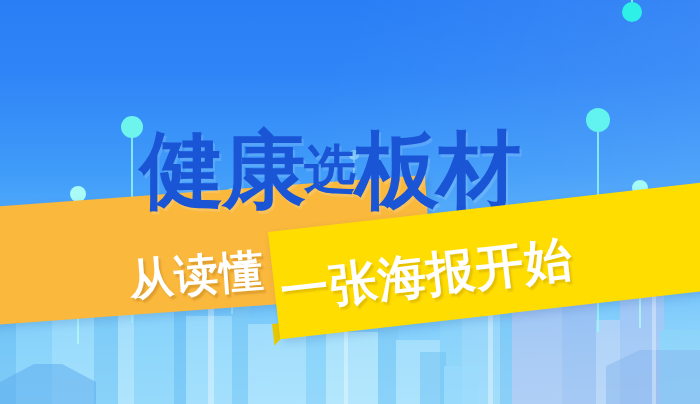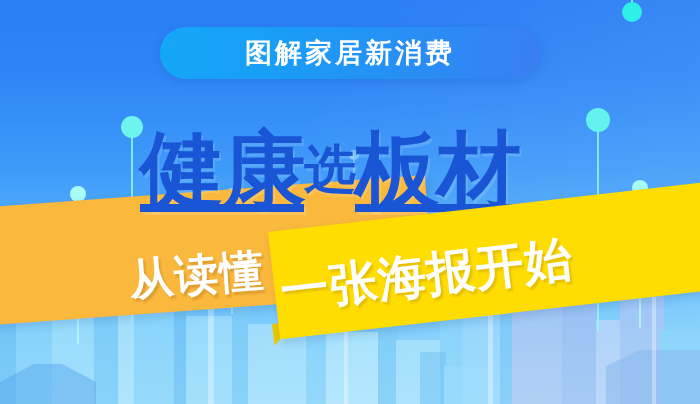--- a/index.html
+++ b/index.html
@@ -134,21 +134,20 @@
     top: 128px;
     white-space: nowrap;
     color: #1a55d6;
     font-weight: 700;
     line-height: 1;
     text-shadow: 2px 3px 0 rgba(255,255,255,0.14);
   }
   .headline .big {
     font-size: 84px;
     letter-spacing: -2px;
-    text-decoration: underline;
   }
   .headline .small {
     font-size: 52px;
     vertical-align: 12px;
     letter-spacing: -1px;
   }
 
   
   .sub-left {
     position: absolute;
@@ -253,23 +252,20 @@
   <div class="pin" style="left:640px; top:180px;">
     <div class="stem" style="top:8px; height:140px; background:rgba(180,252,248,0.75);"></div>
     <div class="dot" style="top:0; width:16px; height:16px; background:#a4fbf7;"></div>
   </div>
 
   <div class="pin" style="left:354px; top:150px; opacity:0.45;">
     <div class="stem" style="top:5px; height:90px; background:rgba(210,253,251,0.7);"></div>
     <div class="dot" style="top:0; width:10px; height:10px; background:#c6fdfa;"></div>
   </div>
 
-  <div class="pill">
-    <span class="pill-text">图解家居新消费</span>
-  </div>
 
   <div class="banner-orange-tail"></div>
   <div class="banner-orange"></div>
 
   <div class="headline">
     <span class="big">健康</span><span class="small">选</span><span class="big">板材</span>
   </div>
 
   <div class="sub-left">从读懂</div>
 

